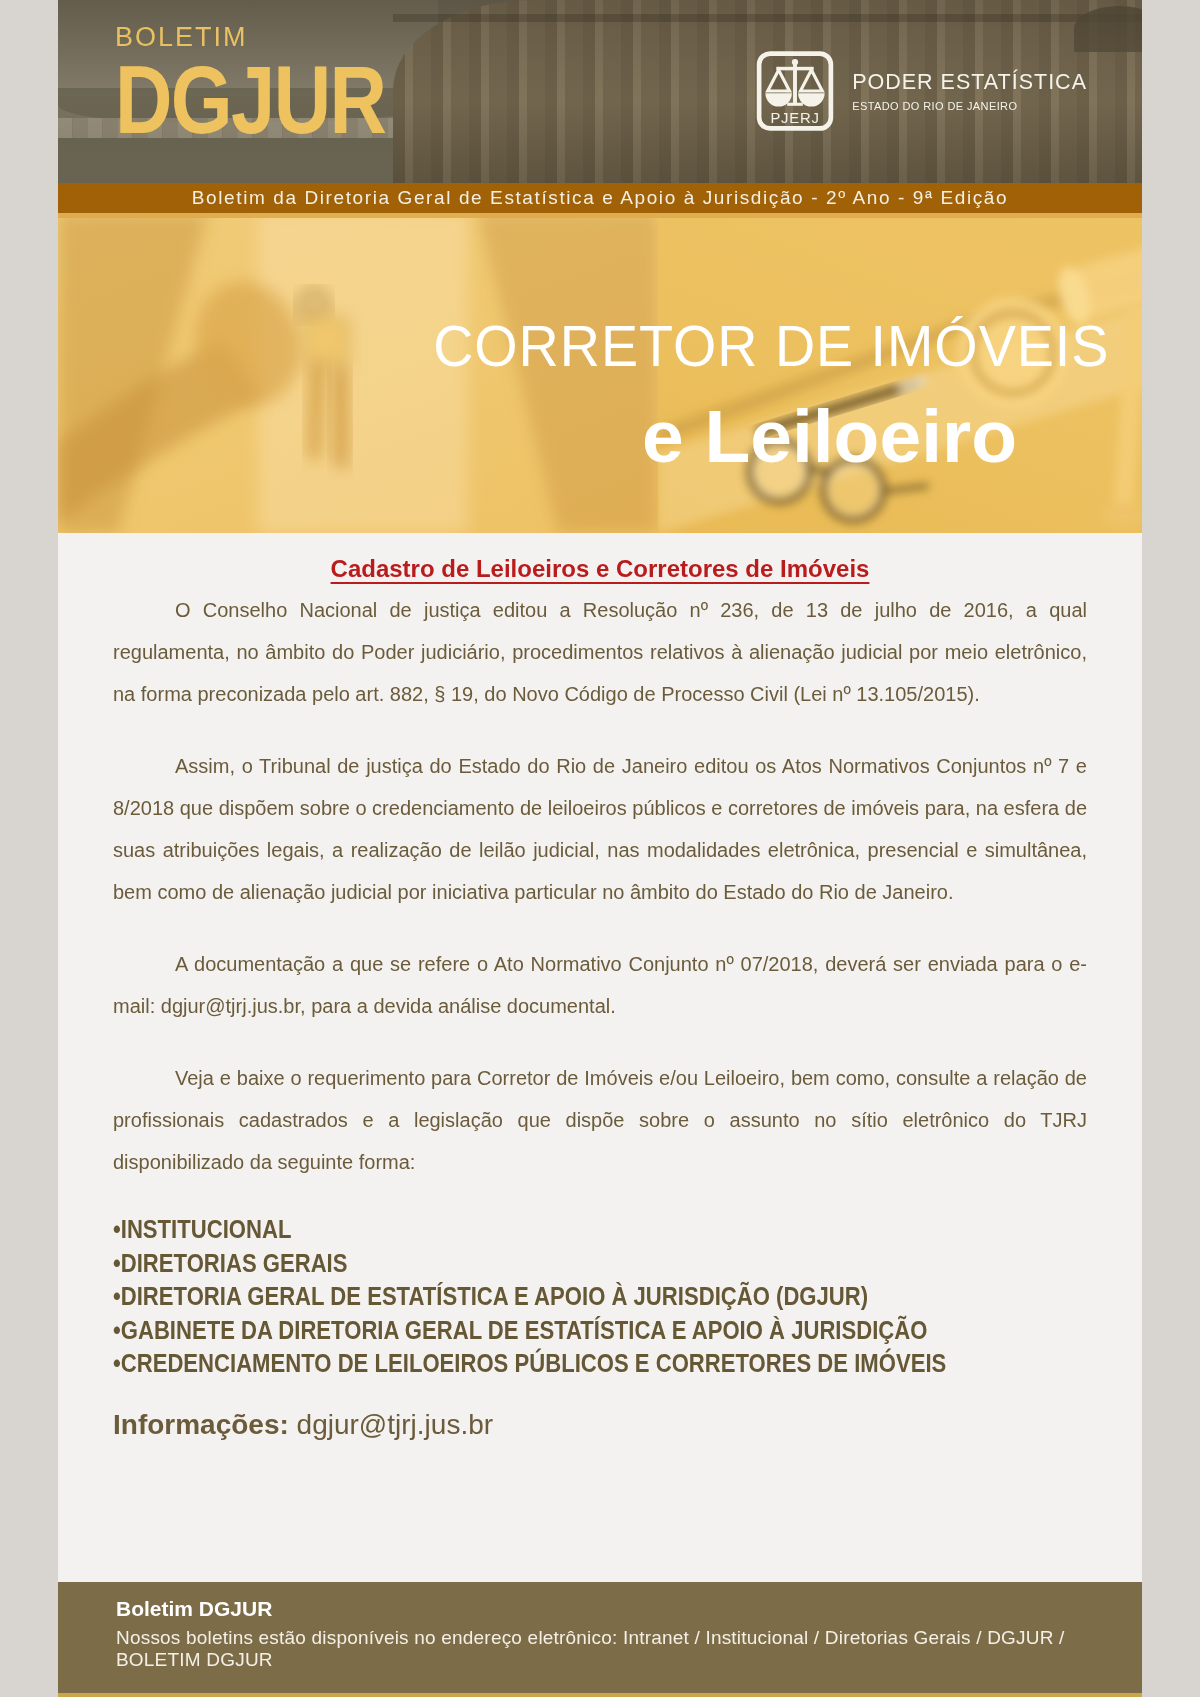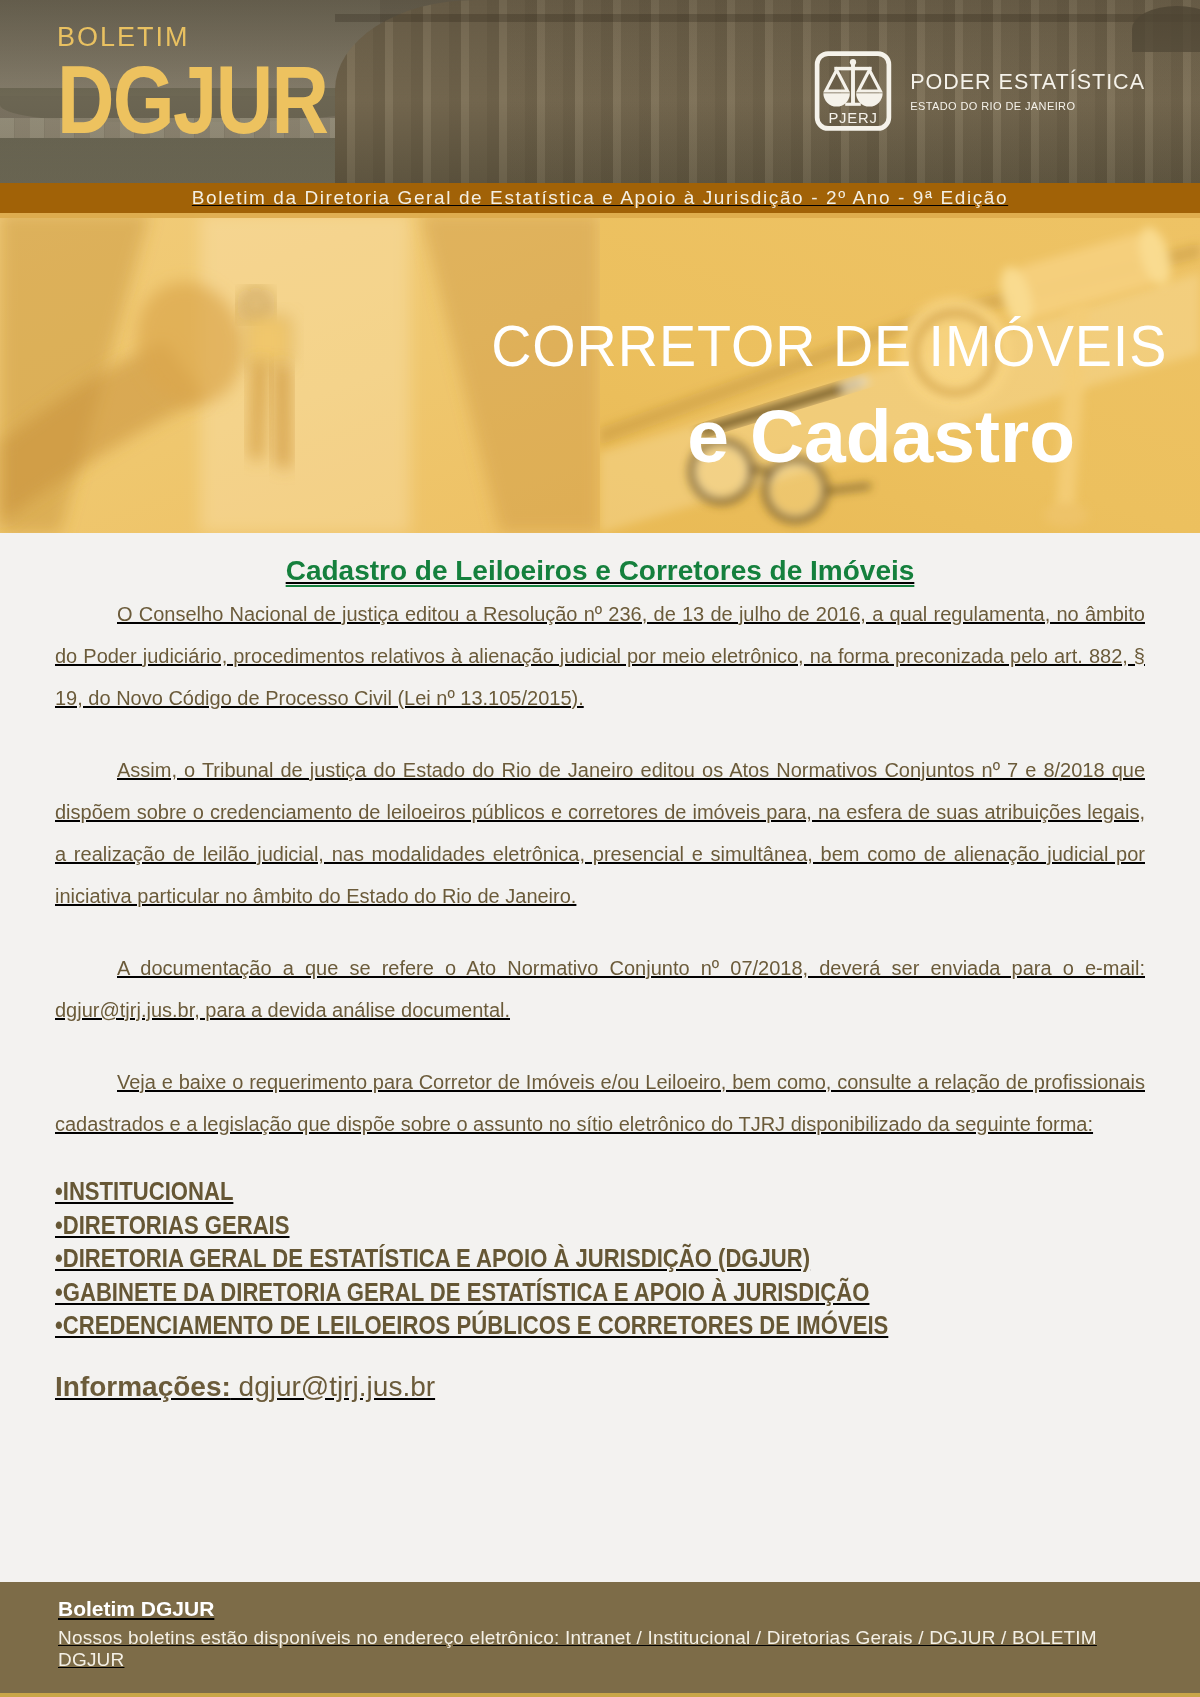--- a/index.html
+++ b/index.html
@@ -1,18 +1,18 @@
 <!DOCTYPE html>
 <html><head>
 <meta charset="utf-8">
 <style>
   html,body{margin:0;padding:0;background:#d8d5d0;}
   .page{
-    position:relative;width:1200px;height:1697px;margin:0 auto;overflow:hidden;
-    font-family:"Liberation Sans","DejaVu Sans",sans-serif;background:#f3f2f0;text-decoration:underline;
+    position:relative;width:1084px;height:1697px;margin:0 auto;overflow:hidden;
+    font-family:"Liberation Sans","DejaVu Sans",sans-serif;background:#f3f2f0;
   }
   
   .masthead{position:relative;height:183px;background:linear-gradient(180deg,#756d5c 0%,#7c7463 45%,#837a68 100%);overflow:hidden;}
   .mh-sky{position:absolute;left:0;top:0;width:380px;height:96px;background:linear-gradient(180deg,#7e7765,#8a8270);}
   .mh-mountains{position:absolute;left:0;top:88px;width:380px;height:34px;background:#6c6652;border-radius:0 0 40% 30%/0 0 60% 50%;opacity:.8;}
   .mh-city{position:absolute;left:0;top:118px;width:360px;height:22px;background:repeating-linear-gradient(90deg,#a39d88 0 14px,#8f English 14px 15px,#978f7b 15px 30px);opacity:.75;}
   .mh-water{position:absolute;left:0;top:138px;width:380px;height:45px;background:linear-gradient(180deg,#6f6b58,#77735f);}
   .mh-building{position:absolute;left:335px;right:0;top:0;bottom:0;
     background:
       repeating-linear-gradient(90deg,rgba(45,36,20,.16) 0 12px,rgba(255,240,210,.07) 12px 20px,rgba(45,36,20,.08) 20px 38px),
@@ -33,21 +33,21 @@
   
   .hero{position:relative;height:320px;overflow:hidden;padding-left:16px;}
   .hero-left{position:absolute;left:0;top:0;width:600px;height:320px;background:linear-gradient(160deg,#f1cb78 0%,#efc76e 55%,#eec164 100%);}
   .hero-right{position:absolute;left:600px;top:0;width:600px;height:320px;background:linear-gradient(200deg,#eec365 0%,#ecc05e 60%,#e9ba55 100%);}
   .hero-topline{position:absolute;left:0;top:0;width:100%;height:5px;background:#dca94a;opacity:.85;}
   .hero-l1{position:absolute;top:104px;right:33px;color:#fff;font-size:58px;font-weight:400;line-height:1;letter-spacing:1px;transform:scaleX(.96);transform-origin:right center;}
   .hero-l2{position:absolute;top:186px;right:125px;color:#fff;font-size:75px;font-weight:700;line-height:1;letter-spacing:0;}
   .hero svg{position:absolute;left:0;top:0;}
   
   .article{height:1049px;box-sizing:border-box;padding:22px 55px 0 55px;background:#f3f2f0;color:#6b5b3a;}
-  .article-heading{text-align:center;font-size:28px;font-weight:700;color:#15803d;
+  .article-heading{text-align:center;font-size:24px;font-weight:700;color:#b91c1c;
     text-decoration:underline;text-underline-offset:5px;text-decoration-thickness:2px;margin:0 0 6px 0;}
   .article p{margin:0 0 30px 0;font-size:20px;line-height:42px;text-align:justify;text-indent:62px;}
   .bullets{list-style:none;margin:0;padding:0;font-weight:700;font-size:26px;line-height:33.5px;color:#665735;
     transform:scaleX(.85);transform-origin:left top;white-space:nowrap;}
   .info{margin-top:28px;font-size:28px;}
   .info b{font-weight:700;}
   
   .footer{position:relative;height:115px;background:#7d6c48;color:#ffffff;box-sizing:border-box;padding:15px 40px 0 58px;}
   .footer .f1{font-size:21px;font-weight:700;}
   .footer .f2{font-size:21px;font-weight:700;margin-top:7px;letter-spacing:.2px;}
@@ -141,21 +141,21 @@
         <line x1="226" y1="262" x2="268" y2="246" stroke="rgba(97,74,28,.7)" stroke-width="6"></line>
       </g>
       <g transform="rotate(-17 180 195)" filter="url(#soft2)">
         <rect x="95" y="190" width="170" height="9" rx="4.5" fill="rgba(85,64,22,.85)"></rect>
         <rect x="245" y="189" width="28" height="10" rx="5" fill="rgba(230,220,200,.8)"></rect>
       </g>
     </svg>
 
     <div class="hero-topline"></div>
     <div class="hero-l1">CORRETOR DE IMÓVEIS</div>
-    <div class="hero-l2">e Cadastro</div>
+    <div class="hero-l2">e Leiloeiro</div>
   </div>
 
   <div class="article">
     <h1 class="article-heading">Cadastro de Leiloeiros e Corretores de Imóveis</h1>
     <p>O Conselho Nacional de justiça editou a Resolução nº 236, de 13 de julho de 2016, a qual regulamenta, no âmbito do Poder judiciário, procedimentos relativos à alienação judicial por meio eletrônico, na forma preconizada pelo art. 882, § 19, do Novo Código de Processo Civil (Lei nº 13.105/2015).</p>
     <p>Assim, o Tribunal de justiça do Estado do Rio de Janeiro editou os Atos Normativos Conjuntos nº 7 e 8/2018 que dispõem sobre o credenciamento de leiloeiros públicos e corretores de imóveis para, na esfera de suas atribuições legais, a realização de leilão judicial, nas modalidades eletrônica, presencial e simultânea, bem como de alienação judicial por iniciativa particular no âmbito do Estado do Rio de Janeiro.</p>
     <p>A documentação a que se refere o Ato Normativo Conjunto nº 07/2018, deverá ser enviada para o e-mail: dgjur@tjrj.jus.br, para a devida análise documental.</p>
     <p>Veja e baixe o requerimento para Corretor de Imóveis e/ou Leiloeiro, bem como, consulte a relação de profissionais cadastrados e a legislação que dispõe sobre o assunto no sítio eletrônico do TJRJ disponibilizado da seguinte forma:</p>
     <ul class="bullets">
       <li>•INSTITUCIONAL</li>

